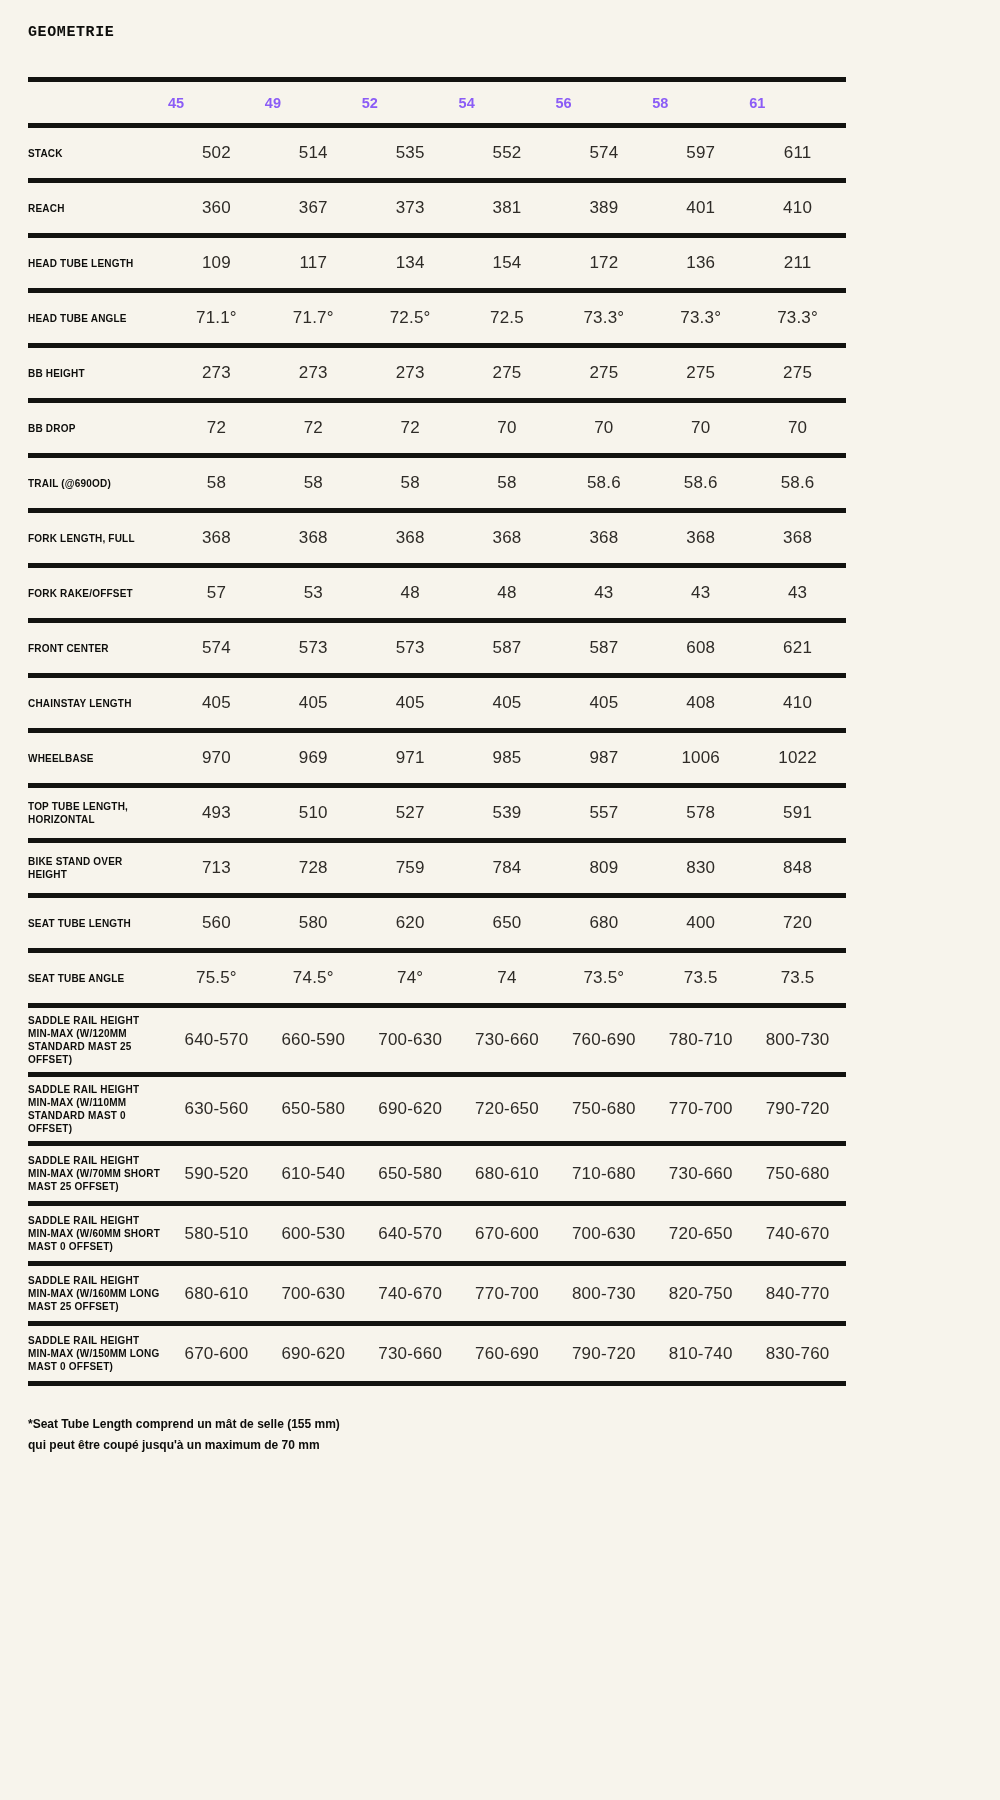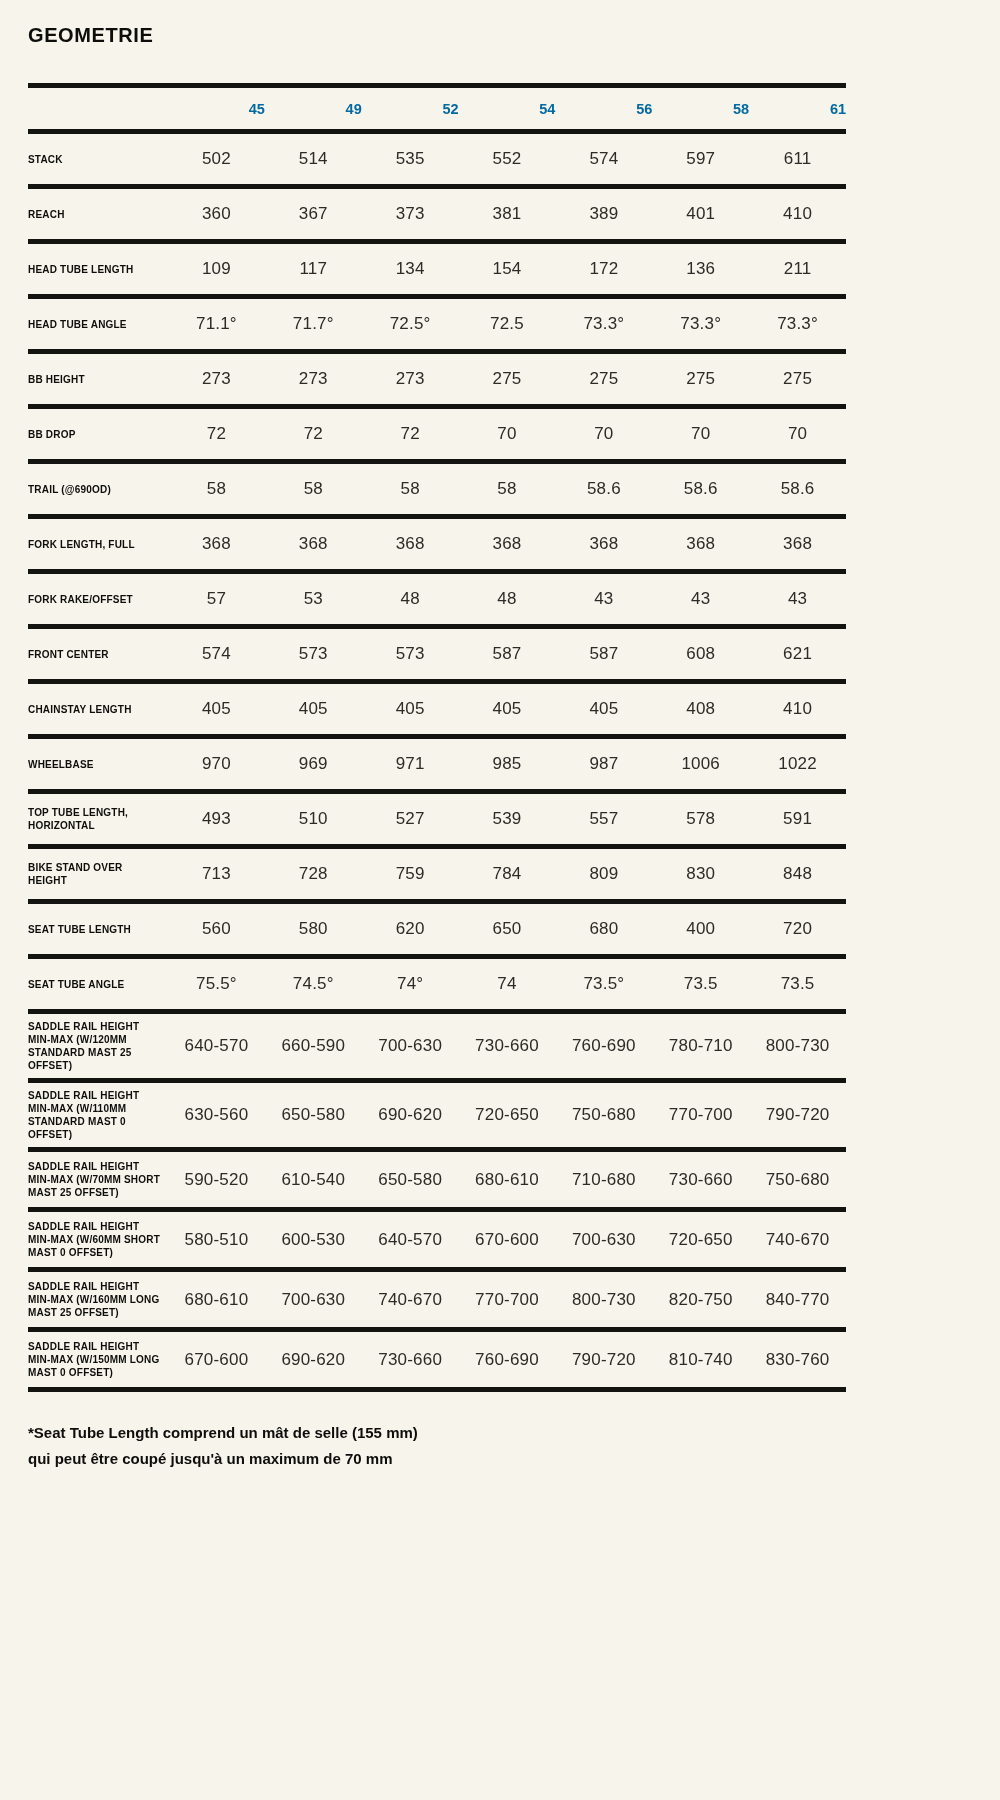--- a/index.html
+++ b/index.html
@@ -11,26 +11,27 @@
   }
   .page {
     position: relative;
     width: 1000px;
     height: 1800px;
     background: #f7f4ec;
     box-sizing: border-box;
     padding: 24px 28px 0 28px;
   }
   .page-title {
-    font-size: 20px;
+    font-size: 15px;
     font-weight: bold;
     letter-spacing: 0.6px;
     color: #0d0d0b;
     margin: 0 0 0 0;
     text-transform: uppercase;
+    font-family: Liberation Mono, monospace;
   }
   .geo-table {
     margin-top: 36px;
     width: 818px;
     border-bottom: 5px solid #131310;
   }
   .geo-row {
     display: flex;
     align-items: center;
     border-top: 5px solid #131310;
@@ -54,28 +55,28 @@
   .value-cell {
     flex: 1 1 0;
     text-align: center;
     font-size: 17px;
     font-weight: 400;
     color: #2e2b27;
     letter-spacing: 0.2px;
   }
   .header-cell {
     flex: 1 1 0;
-    text-align: right;
+    text-align: left;
     font-size: 14.5px;
     font-weight: bold;
-    color: #0369a1;
+    color: #8b5cf6;
   }
   .footnote {
     margin-top: 28px;
-    font-size: 15px;
+    font-size: 12px;
     font-weight: bold;
     line-height: 1.75;
     color: #0d0d0b;
     white-space: pre-line;
   }
 </style>
 </head>
 <body>
 
 <div class="page">

